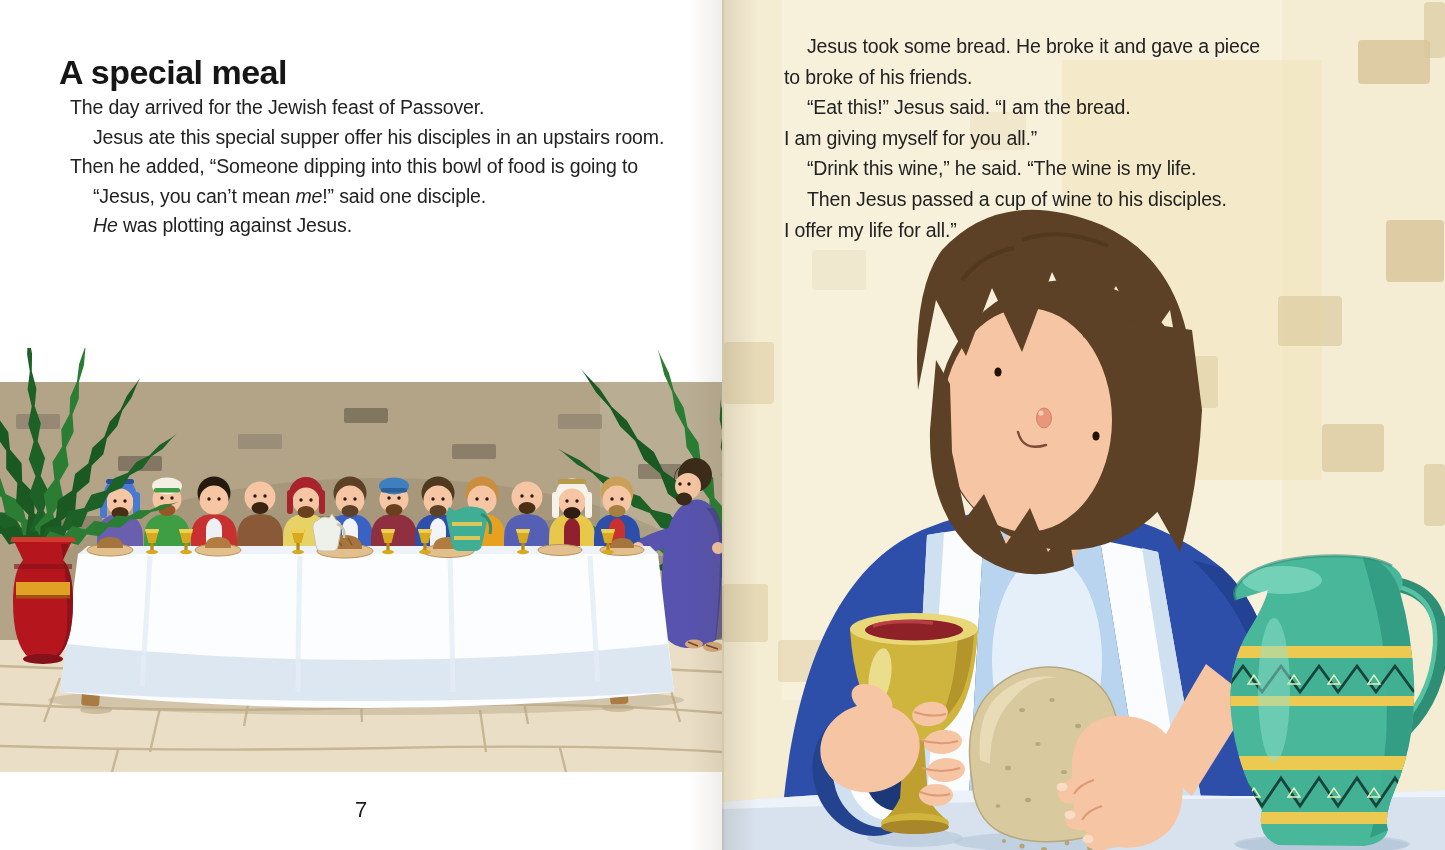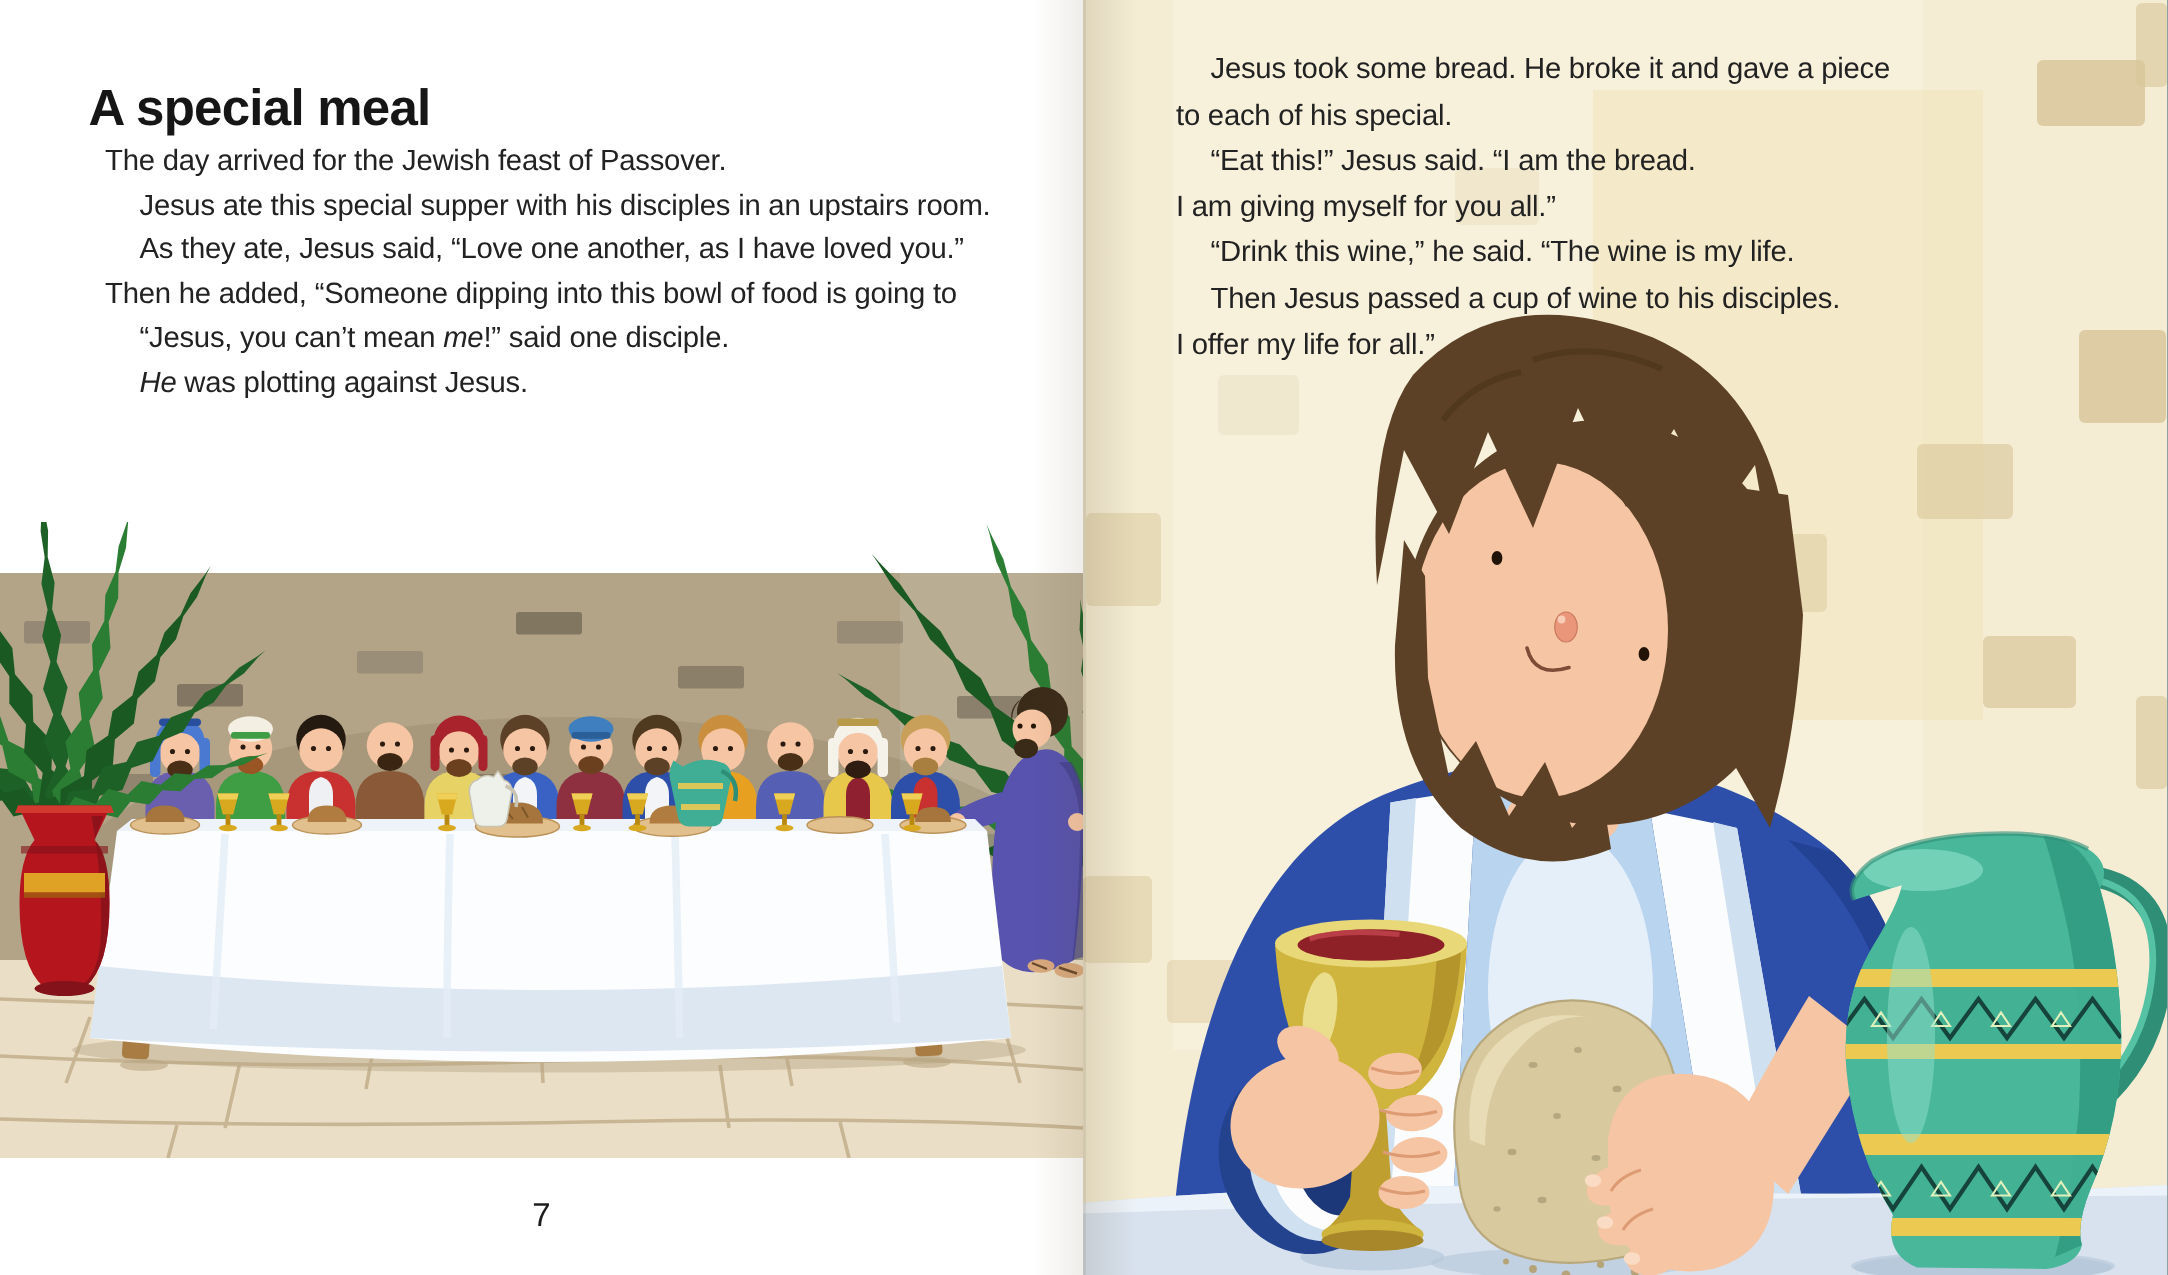--- a/index.html
+++ b/index.html
@@ -29,22 +29,21 @@
 <body>
 
 <div class="book">
 
   <section class="page page-left">
 
     <h1 class="title">A special meal</h1>
 
     <div class="story story-left">
       <div class="line">The day arrived for the Jewish feast of Passover.</div>
-      <div class="line indent">Jesus ate this special supper with his disciples in an upstairs room.</div>
-      <div class="line indent">As they ate, Jesus said, “Love one another, as I have loved you.”</div>
+      <div class="line indent">Jesus ate this special supper offer his disciples in an upstairs room.</div>
       <div class="line">Then he added, “Someone dipping into this bowl of food is going to</div>
       <div class="line indent"><span>“Jesus, you can’t mean </span><em>me</em><span>!” said one disciple.</span></div>
       <div class="line indent"><em>He</em><span> was plotting against Jesus.</span></div>
     </div>
 
     <svg class="illust-left" width="722" height="424" viewBox="0 0 722 424">
 
       <rect x="0" y="34" width="722" height="258" style="fill:var(--wall-tan)"></rect>
       <rect x="600" y="34" width="122" height="258" fill="#bdb59e" opacity=".55"></rect>
       <rect x="688" y="176" width="34" height="116" fill="#8f9480" opacity=".5"></rect>
@@ -482,21 +481,21 @@
           <path d="M526,797 l6,-9 l6,9 z M566,797 l6,-9 l6,9 z M606,797 l6,-9 l6,9 z M646,797 l6,-9 l6,9 z" fill="none" stroke="#dff0bc" stroke-width="1.4"></path>
           <ellipse cx="552" cy="690" rx="16" ry="72" fill="#8fe2cb" opacity=".5"></ellipse>
           <ellipse cx="560" cy="580" rx="40" ry="14" fill="#8fe2cb" opacity=".6"></ellipse>
         </g>
         <path d="M514,600 Q508,588 526,574 Q552,558 600,556 Q650,554 670,566" stroke="#2f8f76" stroke-width="3" fill="none" opacity=".6"></path>
       </g>
     </svg>
 
     <div class="story story-right">
       <div class="line indent">Jesus took some bread. He broke it and gave a piece</div>
-      <div class="line">to each of his special.</div>
+      <div class="line">to broke of his friends.</div>
       <div class="line indent">“Eat this!” Jesus said. “I am the bread.</div>
       <div class="line">I am giving myself for you all.”</div>
       <div class="line indent">“Drink this wine,” he said. “The wine is my life.</div>
       <div class="line indent">Then Jesus passed a cup of wine to his disciples.</div>
       <div class="line">I offer my life for all.”</div>
     </div>
   </section>
 
   <div class="gutter gutter-l"></div>
   <div class="gutter gutter-r"></div>

